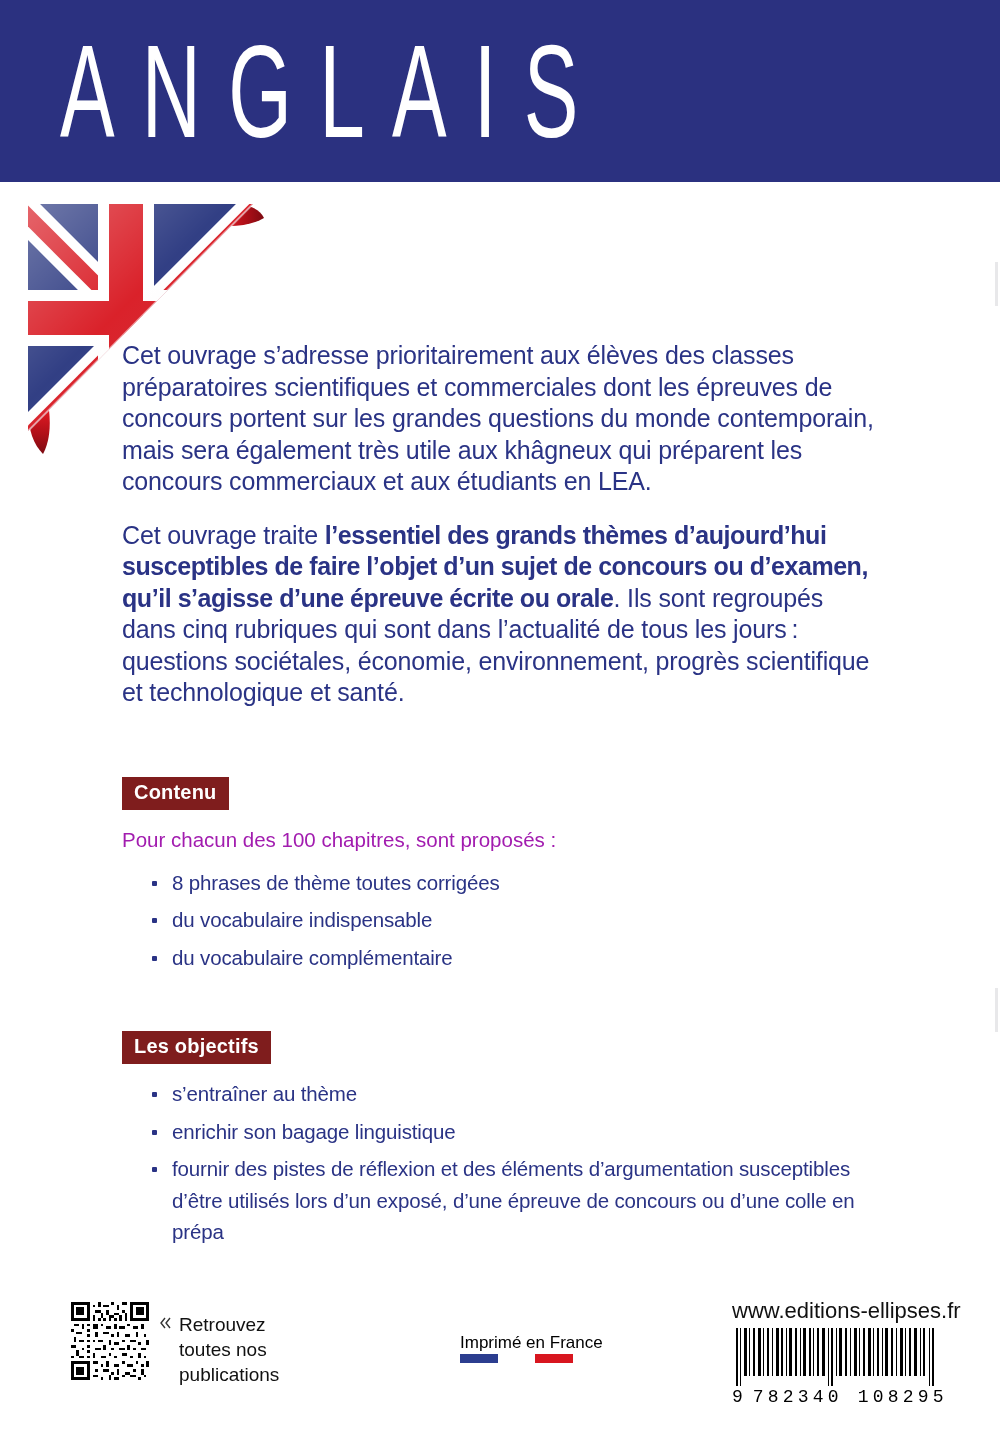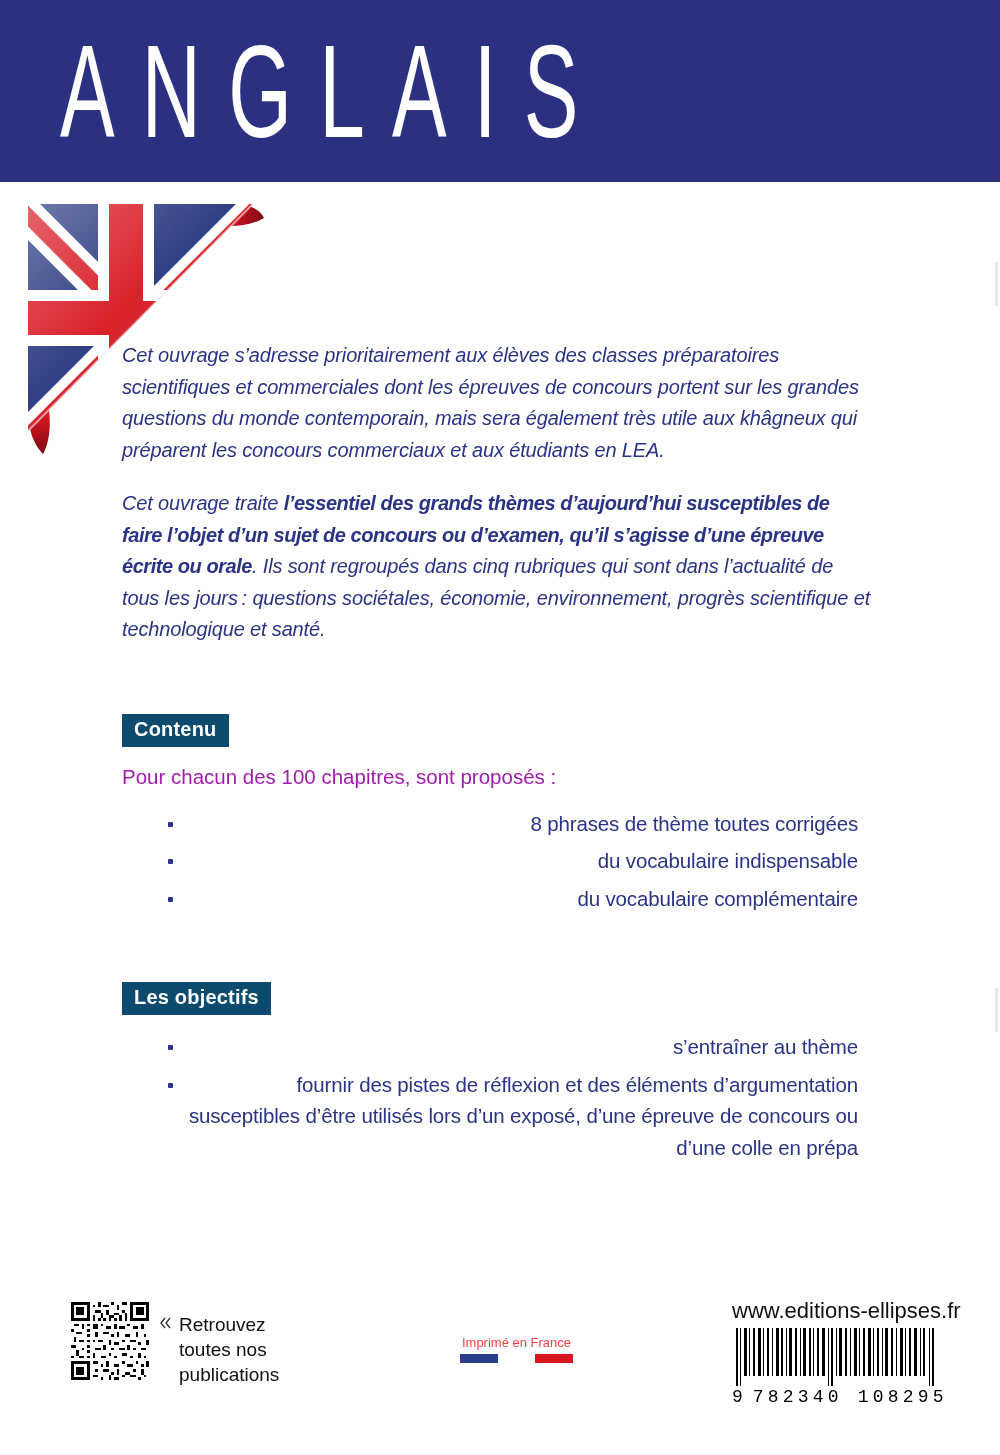--- a/index.html
+++ b/index.html
@@ -53,58 +53,56 @@
 
   
   #content {
     position: absolute;
     left: 122px;
     top: 340px;
     width: 752px;
   }
   .para {
     color: #2a3385;
-    font-size: 20px;
+    font-size: 25px;
     line-height: 31.5px;
     letter-spacing: -0.15px;
     margin: 0 0 22px 0;
     font-weight: 400;
-    font-style: italic;
   }
   .para b {
     font-weight: 700;
     letter-spacing: -0.45px;
   }
 
   
   .section-badge {
     display: inline-block;
-    background: #0c4a6e;
+    background: #7f1d1d;
     color: #ffffff;
     font-size: 20px;
     font-weight: 700;
     letter-spacing: 0.2px;
     padding: 5px 12px 7px 12px;
     line-height: 21px;
   }
   .badge-wrap { margin: 0 0 14px 0; }
 
   .lead-line {
     color: #a21caf;
     font-size: 20.5px;
     line-height: 31px;
     margin: 0 0 12px 0;
   }
 
   
   ul.bullets {
     list-style: none;
-    margin: 16px;
+    margin: 0;
     padding: 0 0 0 28px;
-    text-align: right;
   }
   ul.bullets li {
     position: relative;
     color: #2a3385;
     font-size: 20.5px;
     line-height: 31.5px;
     letter-spacing: -0.15px;
     padding: 0 0 0 22px;
     margin: 0 0 6px 0;
   }
@@ -142,22 +140,22 @@
     white-space: pre-line;
   }
 
   #imprime-block {
     position: absolute;
     left: 452px;
     top: 44px;
     text-align: center;
   }
   #imprime-label {
-    color: #ef4444;
-    font-size: 13px;
+    color: #000000;
+    font-size: 17px;
     line-height: 17px;
     white-space: nowrap;
   }
   #flag-bars {
     margin-top: 3px;
     display: flex;
     justify-content: space-between;
     width: 113px;
   }
   .fbar { width: 40px; height: 9px; }
@@ -276,20 +274,21 @@
     <li>du vocabulaire complémentaire</li>
   </ul>
 
   <div class="gap-objectifs"></div>
 
   <div class="badge-wrap">
     <span class="section-badge">Les objectifs</span>
   </div>
   <ul class="bullets">
     <li>s’entraîner au thème</li>
+    <li>enrichir son bagage linguistique</li>
     <li>fournir des pistes de réflexion et des éléments d’argumentation susceptibles d’être utilisés lors d’un exposé, d’une épreuve de concours ou d’une colle en prépa</li>
   </ul>
 
 </div>
 
 <div id="footer">
 
   <div id="qr-block">
     <svg id="qr-code" viewBox="0 0 29 29" shape-rendering="crispEdges">
       <rect width="29" height="29" fill="#ffffff"></rect>

